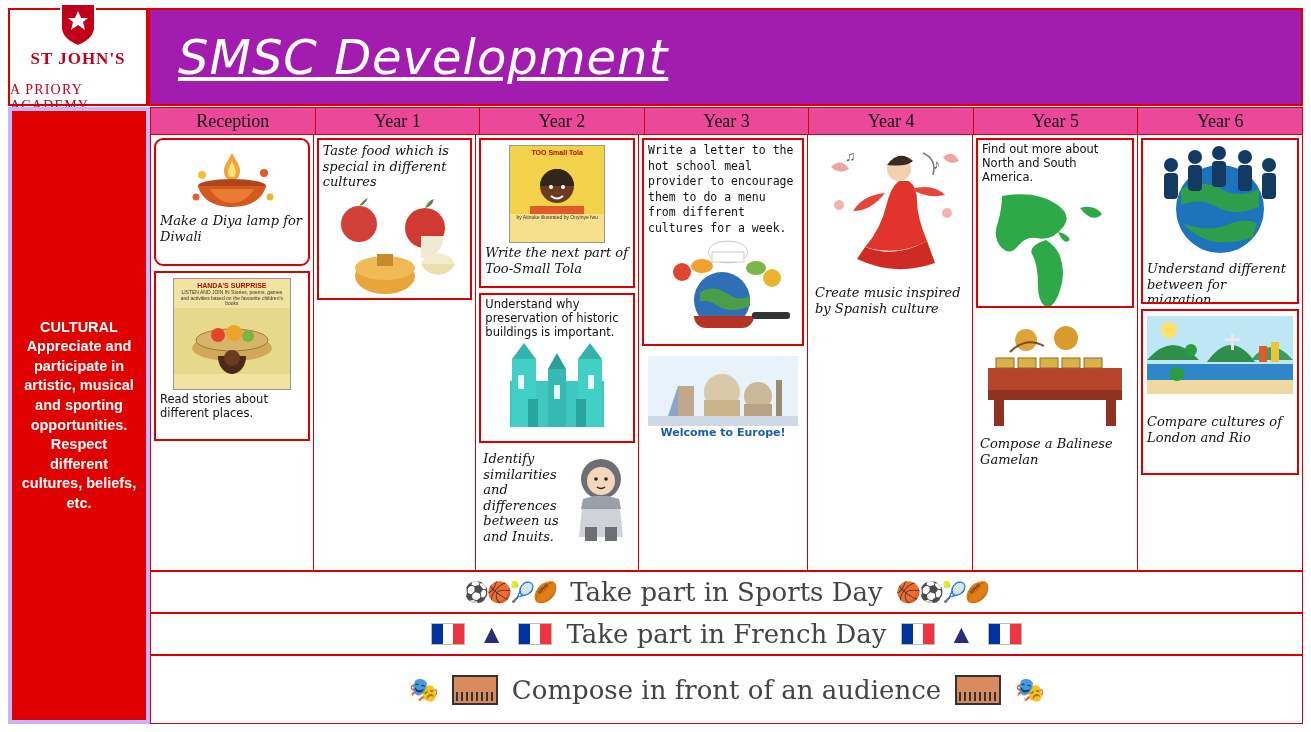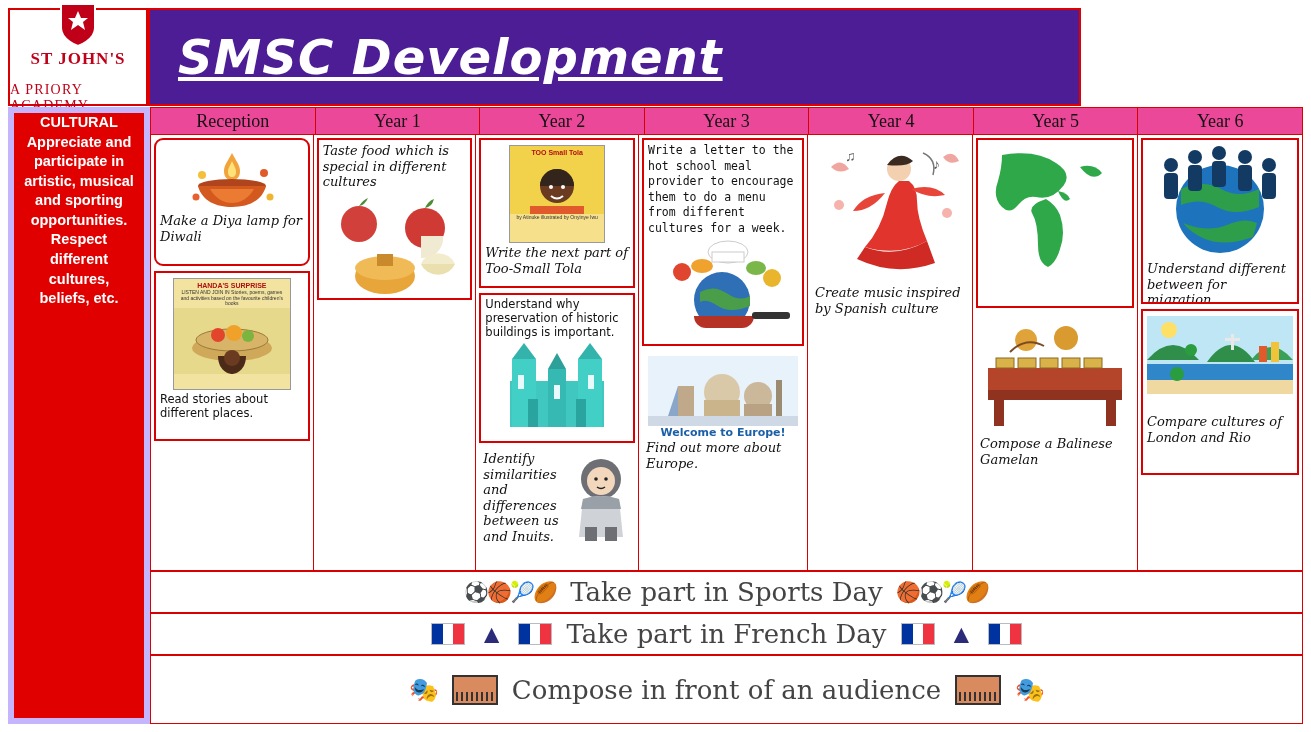--- a/index.html
+++ b/index.html
@@ -16,21 +16,21 @@
     height: 732px;
     background: #ffffff;
     overflow: hidden;
   }
 
   
   .header {
     position: absolute;
     left: 8px;
     top: 8px;
-    width: 1073px;
+    width: 1295px;
     height: 98px;
     display: flex;
     align-items: stretch;
   }
   .logo-box {
     width: 140px;
     background: #ffffff;
     border: 2px solid #d80000;
     box-sizing: border-box;
     display: flex;
@@ -57,27 +57,26 @@
   .logo-sub {
     font-family: "Liberation Serif", serif;
     font-size: 14px;
     font-weight: normal;
     color: #c00018;
     letter-spacing: 1.2px;
     margin-top: 14px;
   }
   .title-bar {
     flex: 1;
-    background: #4c1d95;
+    background: #a21caf;
     border: 2px solid #e00000;
     box-sizing: border-box;
     display: flex;
     align-items: center;
     padding-left: 28px;
-    font-weight: bold;
   }
   .title-text {
     font-family: "DejaVu Sans", sans-serif;
     font-size: 48px;
     color: #ffffff;
     font-style: italic;
     text-decoration: underline;
     letter-spacing: 1px;
   }
 
@@ -106,23 +105,24 @@
   .year-cell:first-child { border-left: 1px solid #d80000; }
 
   
   .left-col {
     position: absolute;
     left: 8px;
     top: 107px;
     width: 142px;
     height: 617px;
     background: #e00000;
-    border: 6px solid #c4b5fd;
-    box-sizing: border-box;
-    display: flex;
+    border: 4px solid #c4b5fd;
+    box-sizing: border-box;
+    display: flex;
+    align-items: center;
     justify-content: center;
     text-align: center;
   }
   .left-col-text {
     color: #ffffff;
     font-size: 14.5px;
     font-weight: bold;
     line-height: 1.35;
     padding: 0 8px;
     white-space: pre-line;
@@ -438,21 +438,20 @@
             <circle cx="74" cy="36" r="18" fill="#d9c9a8"></circle>
             <path d="M56 44 h36 v16 h-36z" fill="#c9b48c"></path>
             <rect x="30" y="30" width="16" height="30" fill="#bfa98a"></rect>
             <circle cx="110" cy="40" r="14" fill="#cbb79a"></circle>
             <rect x="96" y="48" width="28" height="12" fill="#b9a283"></rect>
             <rect x="128" y="24" width="6" height="36" fill="#9b8b70"></rect>
             <rect x="0" y="60" width="150" height="10" fill="#cfd9e6"></rect>
             <text x="75" y="80" font-family="DejaVu Sans, sans-serif" font-size="11" fill="#1a5fa8" text-anchor="middle" font-weight="bold">Welcome to Europe!</text>
           </svg>
         </div>
-        <div class="card-text script">Find out more about Europe.</div>
       </div>
     </div>
 
     <div class="col">
       <div class="card noborder" style="height:210px;">
         <div style="text-align:center;">
           <svg class="art" width="150" height="140" viewBox="0 0 150 140">
             <circle cx="84" cy="26" r="12" fill="#f2d0b0"></circle>
             <path d="M72 22 q12 -16 26 -4 q-6 6 -26 4z" fill="#3a2a22"></path>
             <path d="M84 38 q-8 6 -12 22 q-6 26 -22 44 q34 10 62 -6 q-10 -24 -10 -40 q0 -14 -8 -20z" fill="#e0342c"></path>
@@ -467,20 +466,21 @@
             <text x="118" y="26" font-size="14" fill="#555">♪</text>
             <text x="30" y="18" font-size="14" fill="#555">♫</text>
           </svg>
         </div>
         <div class="card-text script">Create music inspired by Spanish culture</div>
       </div>
     </div>
 
     <div class="col">
       <div class="card" style="height:170px;">
+        <div class="card-text small">Find out more about North and South America.</div>
         <div style="text-align:center;">
           <svg class="art" width="142" height="124" viewBox="0 0 142 124">
             <path d="M18 10 q34 -6 54 8 q16 10 8 22 q-12 16 -28 12 q-10 -2 -18 8 q-8 10 -16 2 q-10 -10 -4 -26 q4 -14 4 -26z" fill="#2fa84a"></path>
             <path d="M62 54 q10 6 14 16 q6 18 0 34 q-4 14 -12 18 q-10 -4 -10 -22 q0 -22 -6 -32 q-4 -8 14 -14z" fill="#2fa84a"></path>
             <path d="M74 46 q10 2 12 8 q-6 6 -12 -8z" fill="#2fa84a"></path>
             <path d="M96 22 q14 -4 22 6 q-10 10 -22 -6z" fill="#2fa84a"></path>
           </svg>
         </div>
       </div>
       <div class="card noborder" style="height:170px;">

